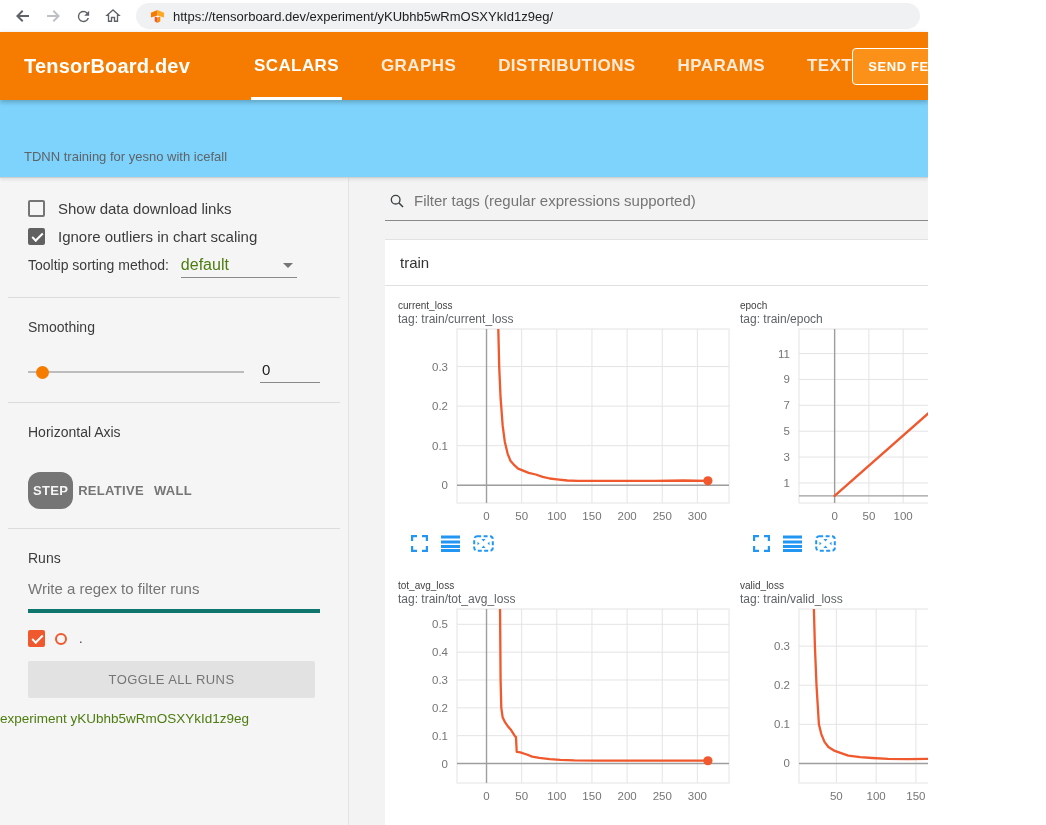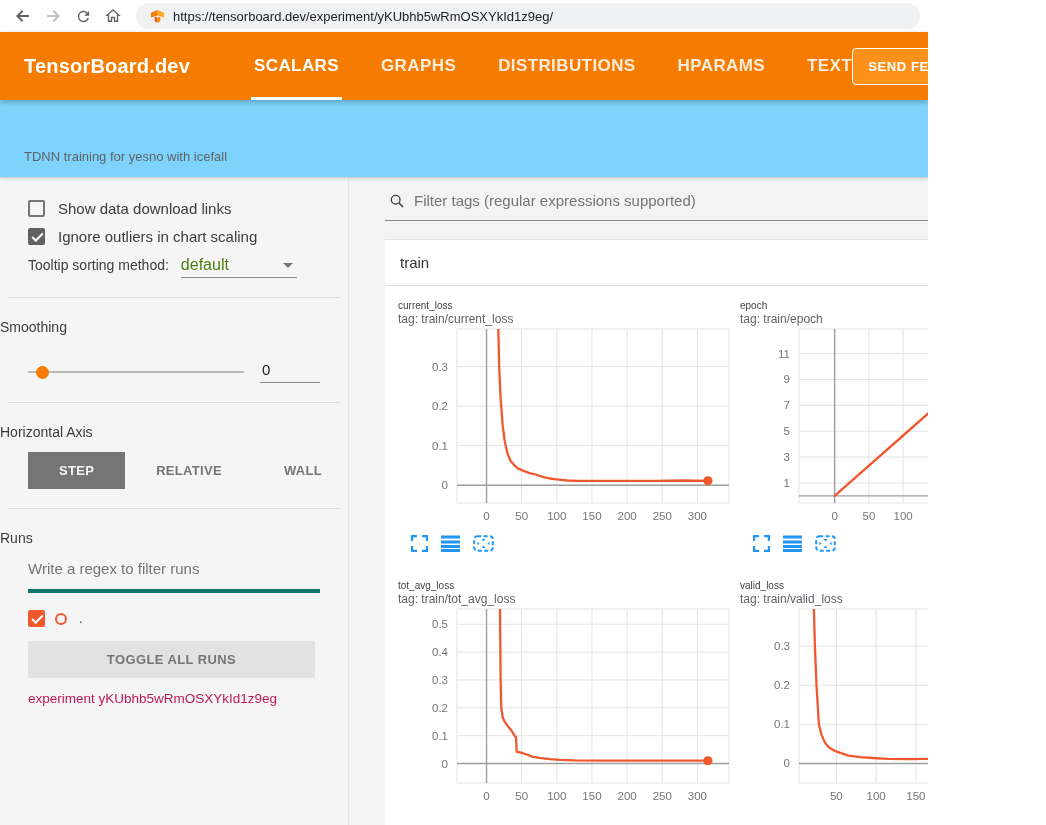--- a/index.html
+++ b/index.html
@@ -35,34 +35,34 @@
   .cb { width:17px; height:17px; border:2px solid #757575; border-radius:2px; flex:0 0 auto; position:relative; background:#fff0; }
   .cb.checked { background:#616161; border-color:#616161; }
   .cb.checked.orange { background:#f0582e; border-color:#f0582e; }
   .cb.checked::after { content:""; position:absolute; left:2px; top:3px; width:9px; height:4px; border-left:2px solid #fff; border-bottom:2px solid #fff; transform:rotate(-45deg); }
   .cb-label { font-size:15px; color:#3c3c3c; }
   .tooltip-row { display:flex; align-items:baseline; gap:12px; padding-left:28px; }
   .tooltip-label { font-size:14px; color:#3c3c3c; }
   .select-box { font-size:16px; color:#4d7c0f; border-bottom:1px solid #8a8a8a; width:116px; display:flex; justify-content:space-between; align-items:center; padding-bottom:3px; }
   .caret { width:0; height:0; border-left:5px solid transparent; border-right:5px solid transparent; border-top:5px solid #757575; margin-right:4px; }
   .divider { border-top:1px solid #dcdcdc; margin:19px 8px 0 8px; }
-  .section-label { margin-top:21px; font-size:14px; color:#3c3c3c; }
+  .section-label { padding-left:28px; margin-top:21px; font-size:14px; color:#3c3c3c; }
   .slider-row { display:flex; align-items:center; margin:26px 28px 6px 28px; gap:16px; }
   .slider-track { flex:1; height:2px; background:#bcbcbc; position:relative; }
   .slider-thumb { width:13px; height:13px; border-radius:50%; background:#f57c00; position:absolute; left:8px; top:-5.5px; }
   .slider-value { width:60px; font-size:15px; color:#212121; border-bottom:1px solid #8a8a8a; padding:0 2px 4px 2px; }
   .axis-buttons { display:flex; align-items:center; margin:12px 0 0 28px; }
-  .axis-btn { font-size:13px; font-weight:bold; letter-spacing:0.3px; color:#757575; padding:11px 31px; border-radius:0; }
+  .axis-btn { font-size:13px; font-weight:bold; letter-spacing:0.3px; color:#757575; padding:11px 5px; border-radius:12px;margin-top:20px; }
   .axis-btn.active { background:#757575; color:#f5f5f5; }
   .runs-filter { margin:14px 28px 0 28px; border-bottom:4px solid #0f766e; padding-bottom:12px; font-size:15px; color:#757575; }
   .run-row { display:flex; align-items:center; gap:10px; padding-left:28px; margin-top:17px; }
   .run-circle { width:12px; height:12px; border:2px solid #f0582e; border-radius:50%; }
   .run-name { font-size:13px; color:#424242; margin-left:2px; }
-  .toggle-runs-btn { margin:14px 28px 0 28px; height:37px; background:#e2e2e2; border:none; border-radius:2px; color:#757575; font-size:13px; font-weight:bold; letter-spacing:0.4px; width:287px; }
-  .exp-note { padding-left:28px; margin-top:13px; font-size:13.5px; color:#be185d; }
+  .toggle-runs-btn { margin:14px 28px 0 28px; height:37px; background:#e2e2e2; border:none; border-radius:2px; color:#757575; font-size:13px; font-weight:normal; letter-spacing:0.4px; width:287px; }
+  .exp-note { margin-top:13px; font-size:13.5px; color:#4d7c0f; }
 
   
   .main { flex:1; overflow:hidden; }
   .search-row { margin-top:12px; padding:2px 0 11px 4px; border-bottom:1px solid #8a8a8a; display:flex; align-items:center; gap:9px; }
   .search-ph { font-size:15px; color:#757575; }
   .card { background:#fff; margin-top:18px; border-top:1px solid #e2e2e2; min-height:600px; }
   .card-header { height:46px; display:flex; align-items:center; padding-left:15px; font-size:15px; color:#333; border-bottom:1px solid #e0e0e0; }
   .charts-grid { display:grid; grid-template-columns:342px 342px; padding:14px 0 0 10px; row-gap:28px; }
   .chart-card { width:340px; }
   .chart-title { font-size:10px; color:#424242; margin-left:3px; }

